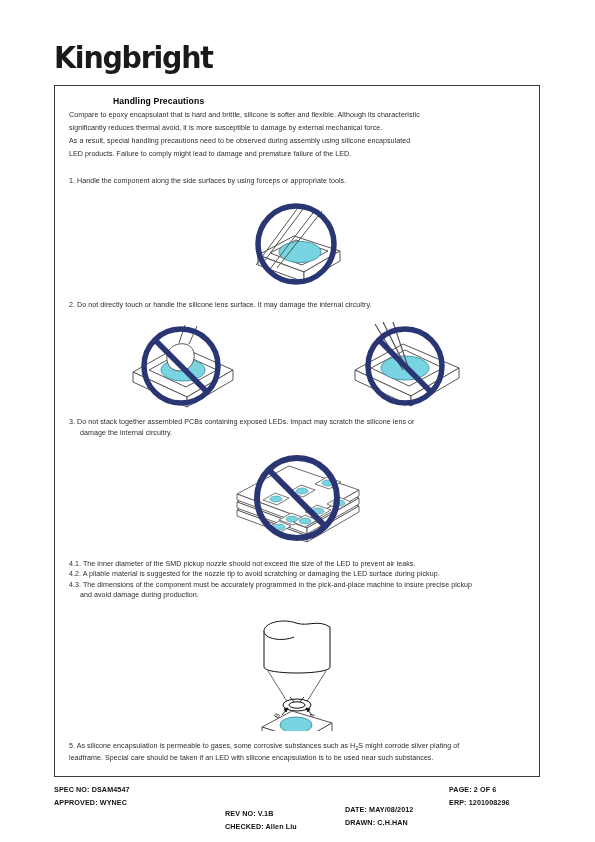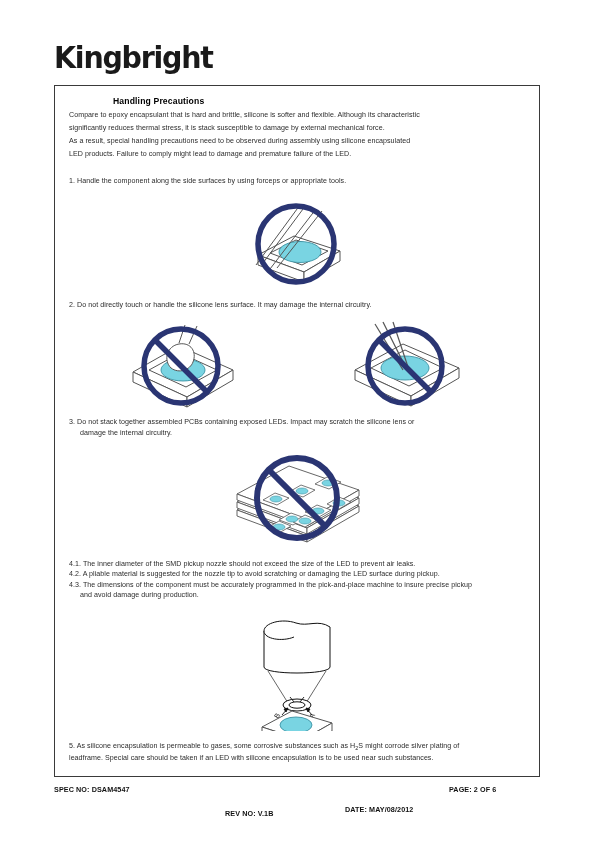--- a/index.html
+++ b/index.html
@@ -111,21 +111,21 @@
 <body>
 
 <div id="logo">Kingbright</div>
 
 <div id="content-box">
   <div class="inner">
 
     <h2 class="section-title">Handling Precautions</h2>
 
     <p class="body-line">Compare to epoxy encapsulant that is hard and brittle, silicone is softer and flexible. Although its characteristic</p>
-    <p class="body-line">significantly reduces thermal stress, it is stack susceptible to damage by external mechanical force.</p>
+    <p class="body-line">significantly reduces thermal avoid, it is more susceptible to damage by external mechanical force.</p>
     <p class="body-line">As a result, special handling precautions need to be observed during assembly using silicone encapsulated</p>
     <p class="body-line">LED products. Failure to comply might lead to damage and premature failure of the LED.</p>
 
     <div class="gap-md"></div>
 
     <p class="item">1. Handle the component along the side surfaces by using forceps or appropriate tools.</p>
 
     <div class="figure-row" style="margin-top:12px;">
       <svg width="130" height="88" viewBox="0 0 130 88">
 
@@ -308,13 +308,31 @@
     </div>
     <div class="c3">
       <span>DATE:</span>
       <span>MAY/08/2012</span>
     </div>
     <div class="c4">
       <span>PAGE:</span>
       <span>2  OF  6</span>
     </div>
   </div>
+  <div class="frow">
+    <div class="c1">
+      <span>APPROVED:</span>
+      <span>WYNEC</span>
+    </div>
+    <div class="c2">
+      <span>CHECKED:</span>
+      <span>Allen Liu</span>
+    </div>
+    <div class="c3">
+      <span>DRAWN:</span>
+      <span>C.H.HAN</span>
+    </div>
+    <div class="c4">
+      <span>ERP:</span>
+      <span>1201008296</span>
+    </div>
+  </div>
 </div>
 
 </body></html>

